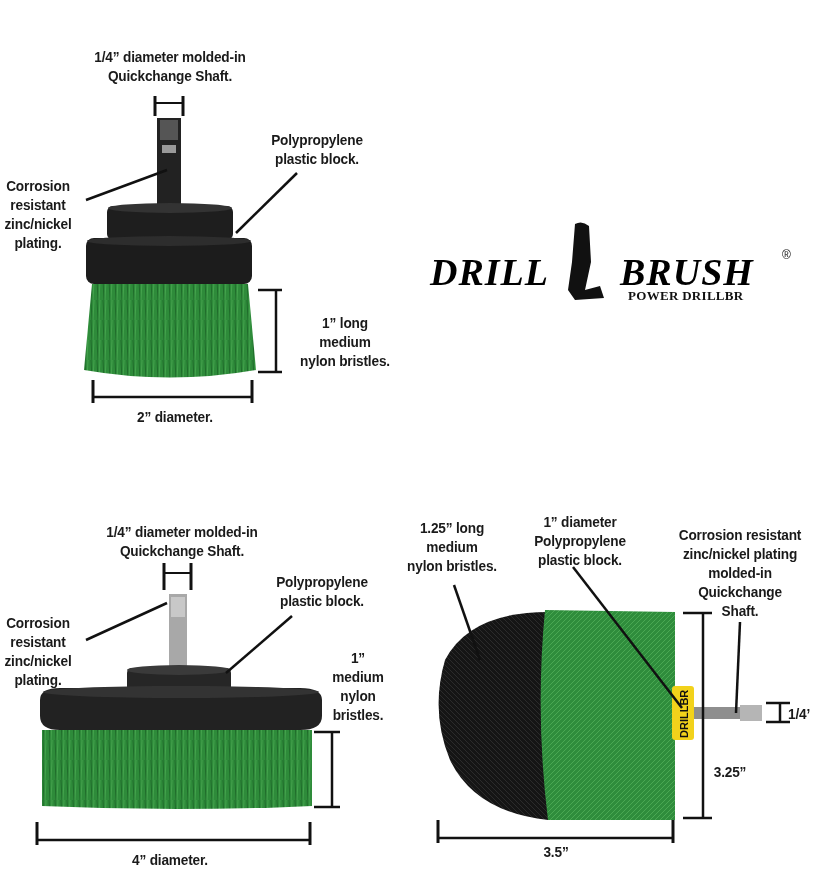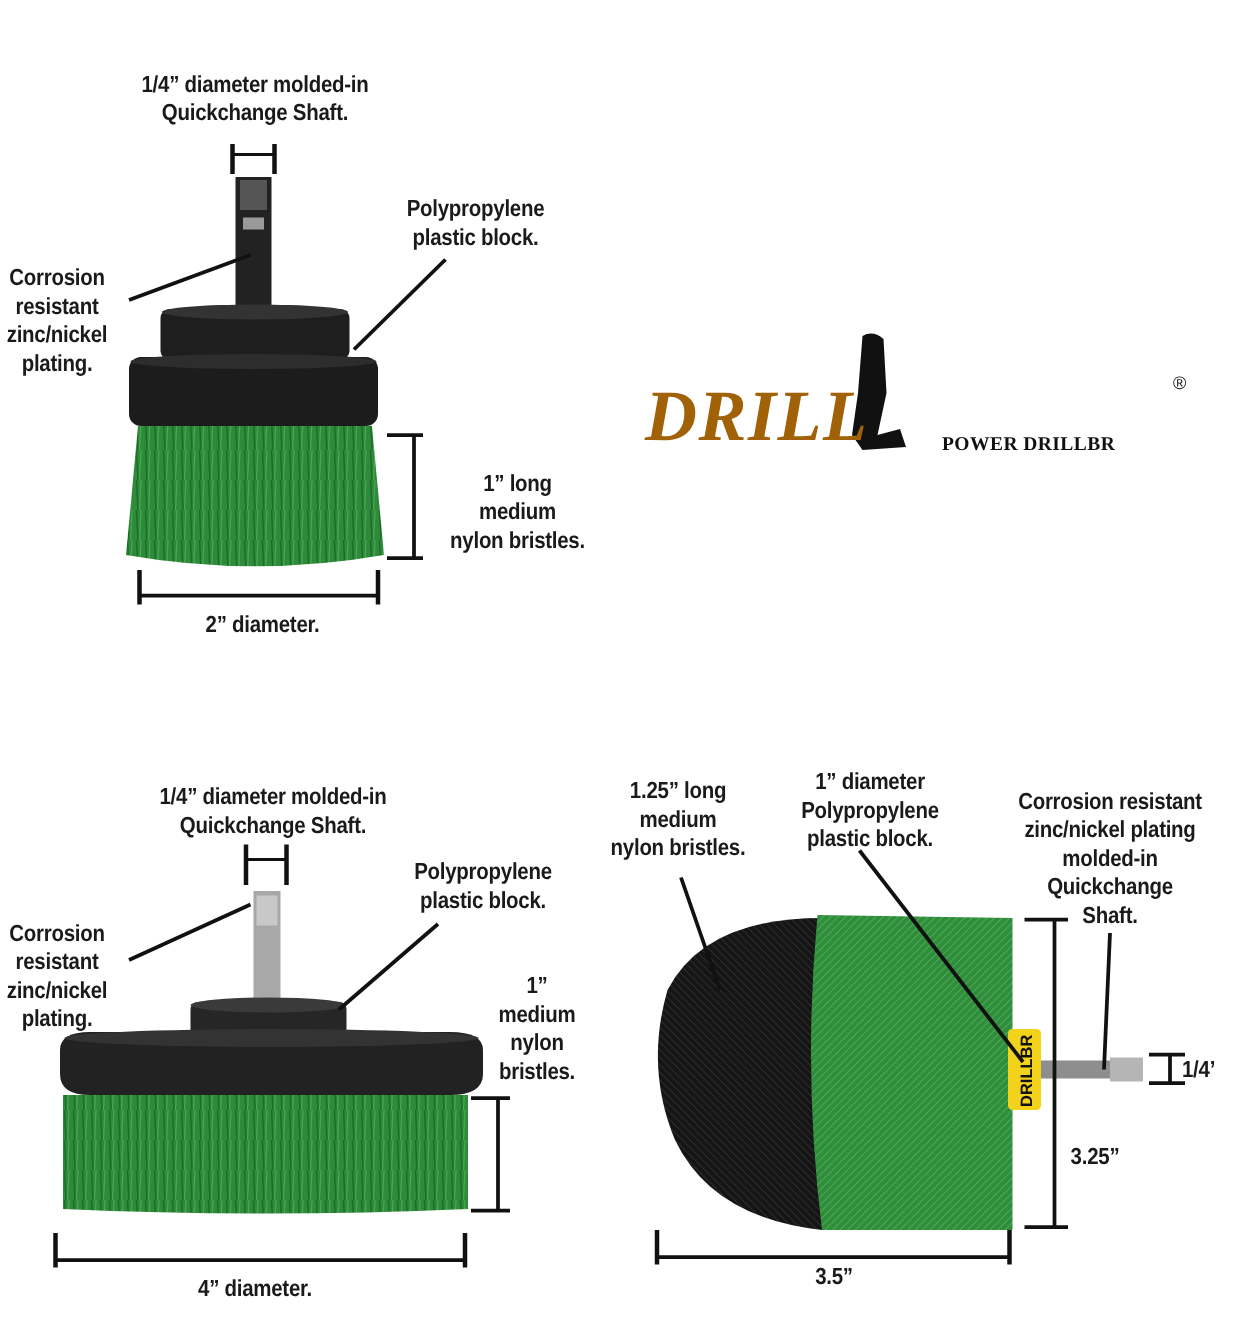--- a/index.html
+++ b/index.html
@@ -1,21 +1,21 @@
 <!DOCTYPE html>
 <html><head>
 <meta charset="utf-8">
 <style>
   html,body{margin:0;padding:0;background:#fff;}
   body{width:828px;height:887px;position:relative;overflow:hidden;font-family:"Liberation Sans",sans-serif;color:#111;}
   .lbl{position:absolute;font-family:"Liberation Sans",sans-serif;font-weight:bold;font-size:15.5px;line-height:19px;text-align:center;color:#1a1a1a;letter-spacing:-0.2px;transform:scaleX(0.88);transform-origin:center top;white-space:nowrap;}
   .lbl span{display:block;}
   svg{position:absolute;left:0;top:0;}
   .logo{position:absolute;left:430px;top:222px;width:370px;height:90px;}
-  .logo .w{position:absolute;font-family:"Liberation Serif",serif;font-weight:bold;font-style:italic;font-size:48px;letter-spacing:1px;color:#a16207;}
+  .logo .w{position:absolute;font-family:"Liberation Serif",serif;font-weight:bold;font-style:italic;font-size:38px;letter-spacing:1px;color:#000000;}
   .logo .sub{position:absolute;font-family:"Liberation Serif",serif;font-weight:bold;font-size:13px;color:#111;letter-spacing:0.3px;}
   .logo .reg{position:absolute;font-size:12px;color:#111;}
 </style>
 </head>
 <body>
 
 <svg width="828" height="887" viewBox="0 0 828 887">
   <defs>
     <pattern id="bristles" width="6" height="20" patternUnits="userSpaceOnUse">
       <rect width="6" height="20" fill="#2e8b3a"></rect>
@@ -136,20 +136,21 @@
 </div>
 <div class="lbl" style="left:280px;top:313px;width:130px;">
   <span>1” long</span>
   <span>medium</span>
   <span>nylon bristles.</span>
 </div>
 <div class="lbl" style="left:110px;top:407px;width:130px;">2” diameter.</div>
 
 <div class="logo">
   <div class="w" style="left:0;top:28px;">DRILL</div>
+  <div class="w" style="left:190px;top:28px;">BRUSH</div>
   <div class="reg" style="left:352px;top:26px;">®</div>
   <div class="sub" style="left:198px;top:66px;">POWER DRILLBR</div>
 </div>
 
 <div class="lbl" style="left:72px;top:522px;width:220px;">
   <span>1/4” diameter molded-in</span>
   <span>Quickchange Shaft.</span>
 </div>
 <div class="lbl" style="left:257px;top:572px;width:130px;">
   <span>Polypropylene</span>

